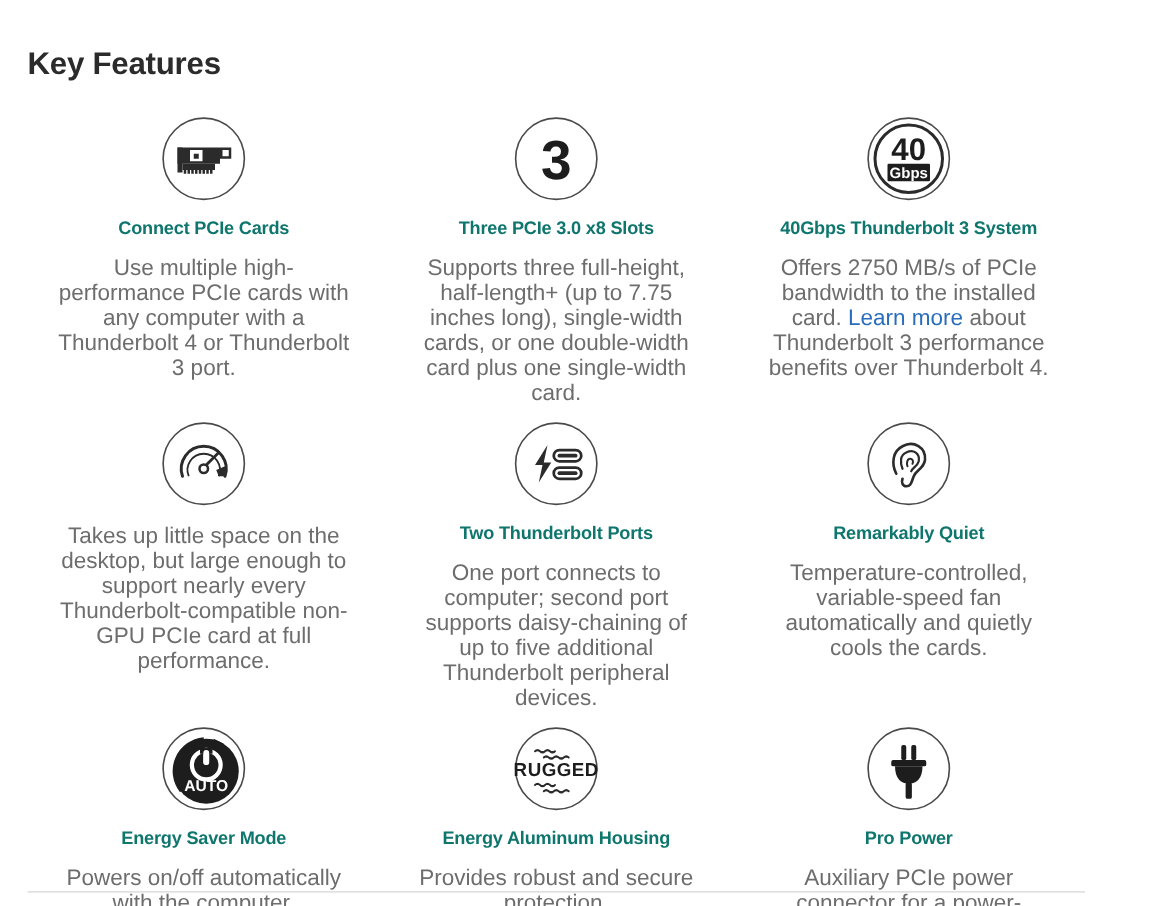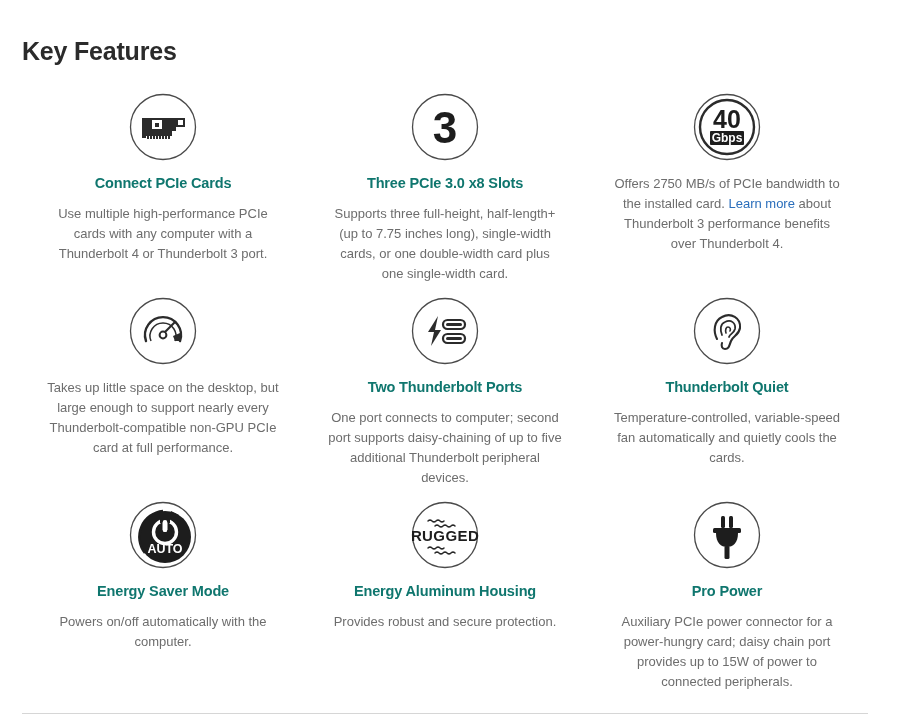--- a/index.html
+++ b/index.html
@@ -54,21 +54,21 @@
   .icon-wrap svg { display: block; }
   .feat-title {
     font-size: 14.5px;
     font-weight: bold;
     color: #0f766e;
     line-height: 18px;
     margin: 0 0 10px 0;
     letter-spacing: -0.15px;
   }
   .feat-desc {
-    font-size: 13px;
+    font-size: 18px;
     color: #6d6d6d;
     line-height: 20px;
     margin: 12px;
     padding: 0 4px;
   }
   .feat-desc a {
     color: #2a6ebb;
     text-decoration: none;
   }
   .bottom-rule {
@@ -132,20 +132,21 @@
     <div class="feature row1">
       <div class="icon-wrap">
         <svg width="68" height="68" viewBox="0 0 68 68" aria-hidden="true">
           <circle cx="34" cy="34" r="32.5" fill="none" stroke="#4a4a4a" stroke-width="1.3"></circle>
           <circle cx="34" cy="34" r="27" fill="none" stroke="#2b2b2b" stroke-width="2.4"></circle>
           <text x="34" y="35" text-anchor="middle" font-family="Liberation Sans, sans-serif" font-size="25" font-weight="bold" fill="#1d1d1d" stroke="#ffffff" stroke-width="1.6" paint-order="stroke">40</text>
           <rect x="17" y="38" width="34" height="14" rx="1" fill="#1d1d1d"></rect>
           <text x="34" y="49" text-anchor="middle" font-family="Liberation Sans, sans-serif" font-size="12" font-weight="bold" fill="#ffffff">Gbps</text>
         </svg>
       </div>
+      <div class="feat-title">40Gbps Thunderbolt 3 System</div>
       <p class="feat-desc"><span>Offers 2750 MB/s of PCIe bandwidth to the installed card. </span><a href="#">Learn more</a><span> about Thunderbolt 3 performance benefits over Thunderbolt 4.</span></p>
     </div>
 
     <div class="feature row2">
       <div class="icon-wrap">
         <svg width="68" height="68" viewBox="0 0 68 68" aria-hidden="true">
           <circle cx="34" cy="34" r="32.5" fill="none" stroke="#4a4a4a" stroke-width="1.3"></circle>
           <path d="M17 44 A18 18 0 1 1 51 44" fill="none" stroke="#2b2b2b" stroke-width="2.4" stroke-linecap="round"></path>
           <path d="M22 44 A13 13 0 1 1 46 44" fill="none" stroke="#2b2b2b" stroke-width="1.5"></path>
           <path d="M46 44 L51 44 L51 36 L44 39 Z" fill="#2b2b2b"></path>
@@ -173,21 +174,21 @@
 
     <div class="feature row2">
       <div class="icon-wrap">
         <svg width="68" height="68" viewBox="0 0 68 68" aria-hidden="true">
           <circle cx="34" cy="34" r="32.5" fill="none" stroke="#4a4a4a" stroke-width="1.3"></circle>
           <path d="M24 42 C20 34 21 24 29 20 C38 15 48 21 47 31 C46 38 40 39 38 44 C36 49 36 52 32 52 C29 52 28 49 29 46" fill="none" stroke="#2b2b2b" stroke-width="2.1" stroke-linecap="round"></path>
           <path d="M29 38 C27 33 27 27 32 25 C38 22 43 26 42 32 C41 36 37 37 36 40" fill="none" stroke="#2b2b2b" stroke-width="1.8" stroke-linecap="round"></path>
           <path d="M33 36 C32 33 33 30 35 30 C37 30 38 32 37 34" fill="none" stroke="#2b2b2b" stroke-width="1.6" stroke-linecap="round"></path>
         </svg>
       </div>
-      <div class="feat-title">Thunderbolt Quiet</div>
+      <div class="feat-title">Remarkably Quiet</div>
       <p class="feat-desc"><span>Temperature-controlled, variable-speed fan automatically and quietly cools the cards.</span></p>
     </div>
 
     <div class="feature row3">
       <div class="icon-wrap">
         <svg width="68" height="68" viewBox="0 0 68 68" aria-hidden="true">
           <circle cx="34" cy="34" r="32.5" fill="none" stroke="#4a4a4a" stroke-width="1.3"></circle>
           <circle cx="36" cy="36" r="26" fill="#1d1d1d"></circle>
           <path d="M34 10 A26 26 0 0 0 16 52" fill="none" stroke="#1d1d1d" stroke-width="2.6"></path>
           <path d="M42 10 L50 14 L41 19 Z" fill="#1d1d1d"></path>

